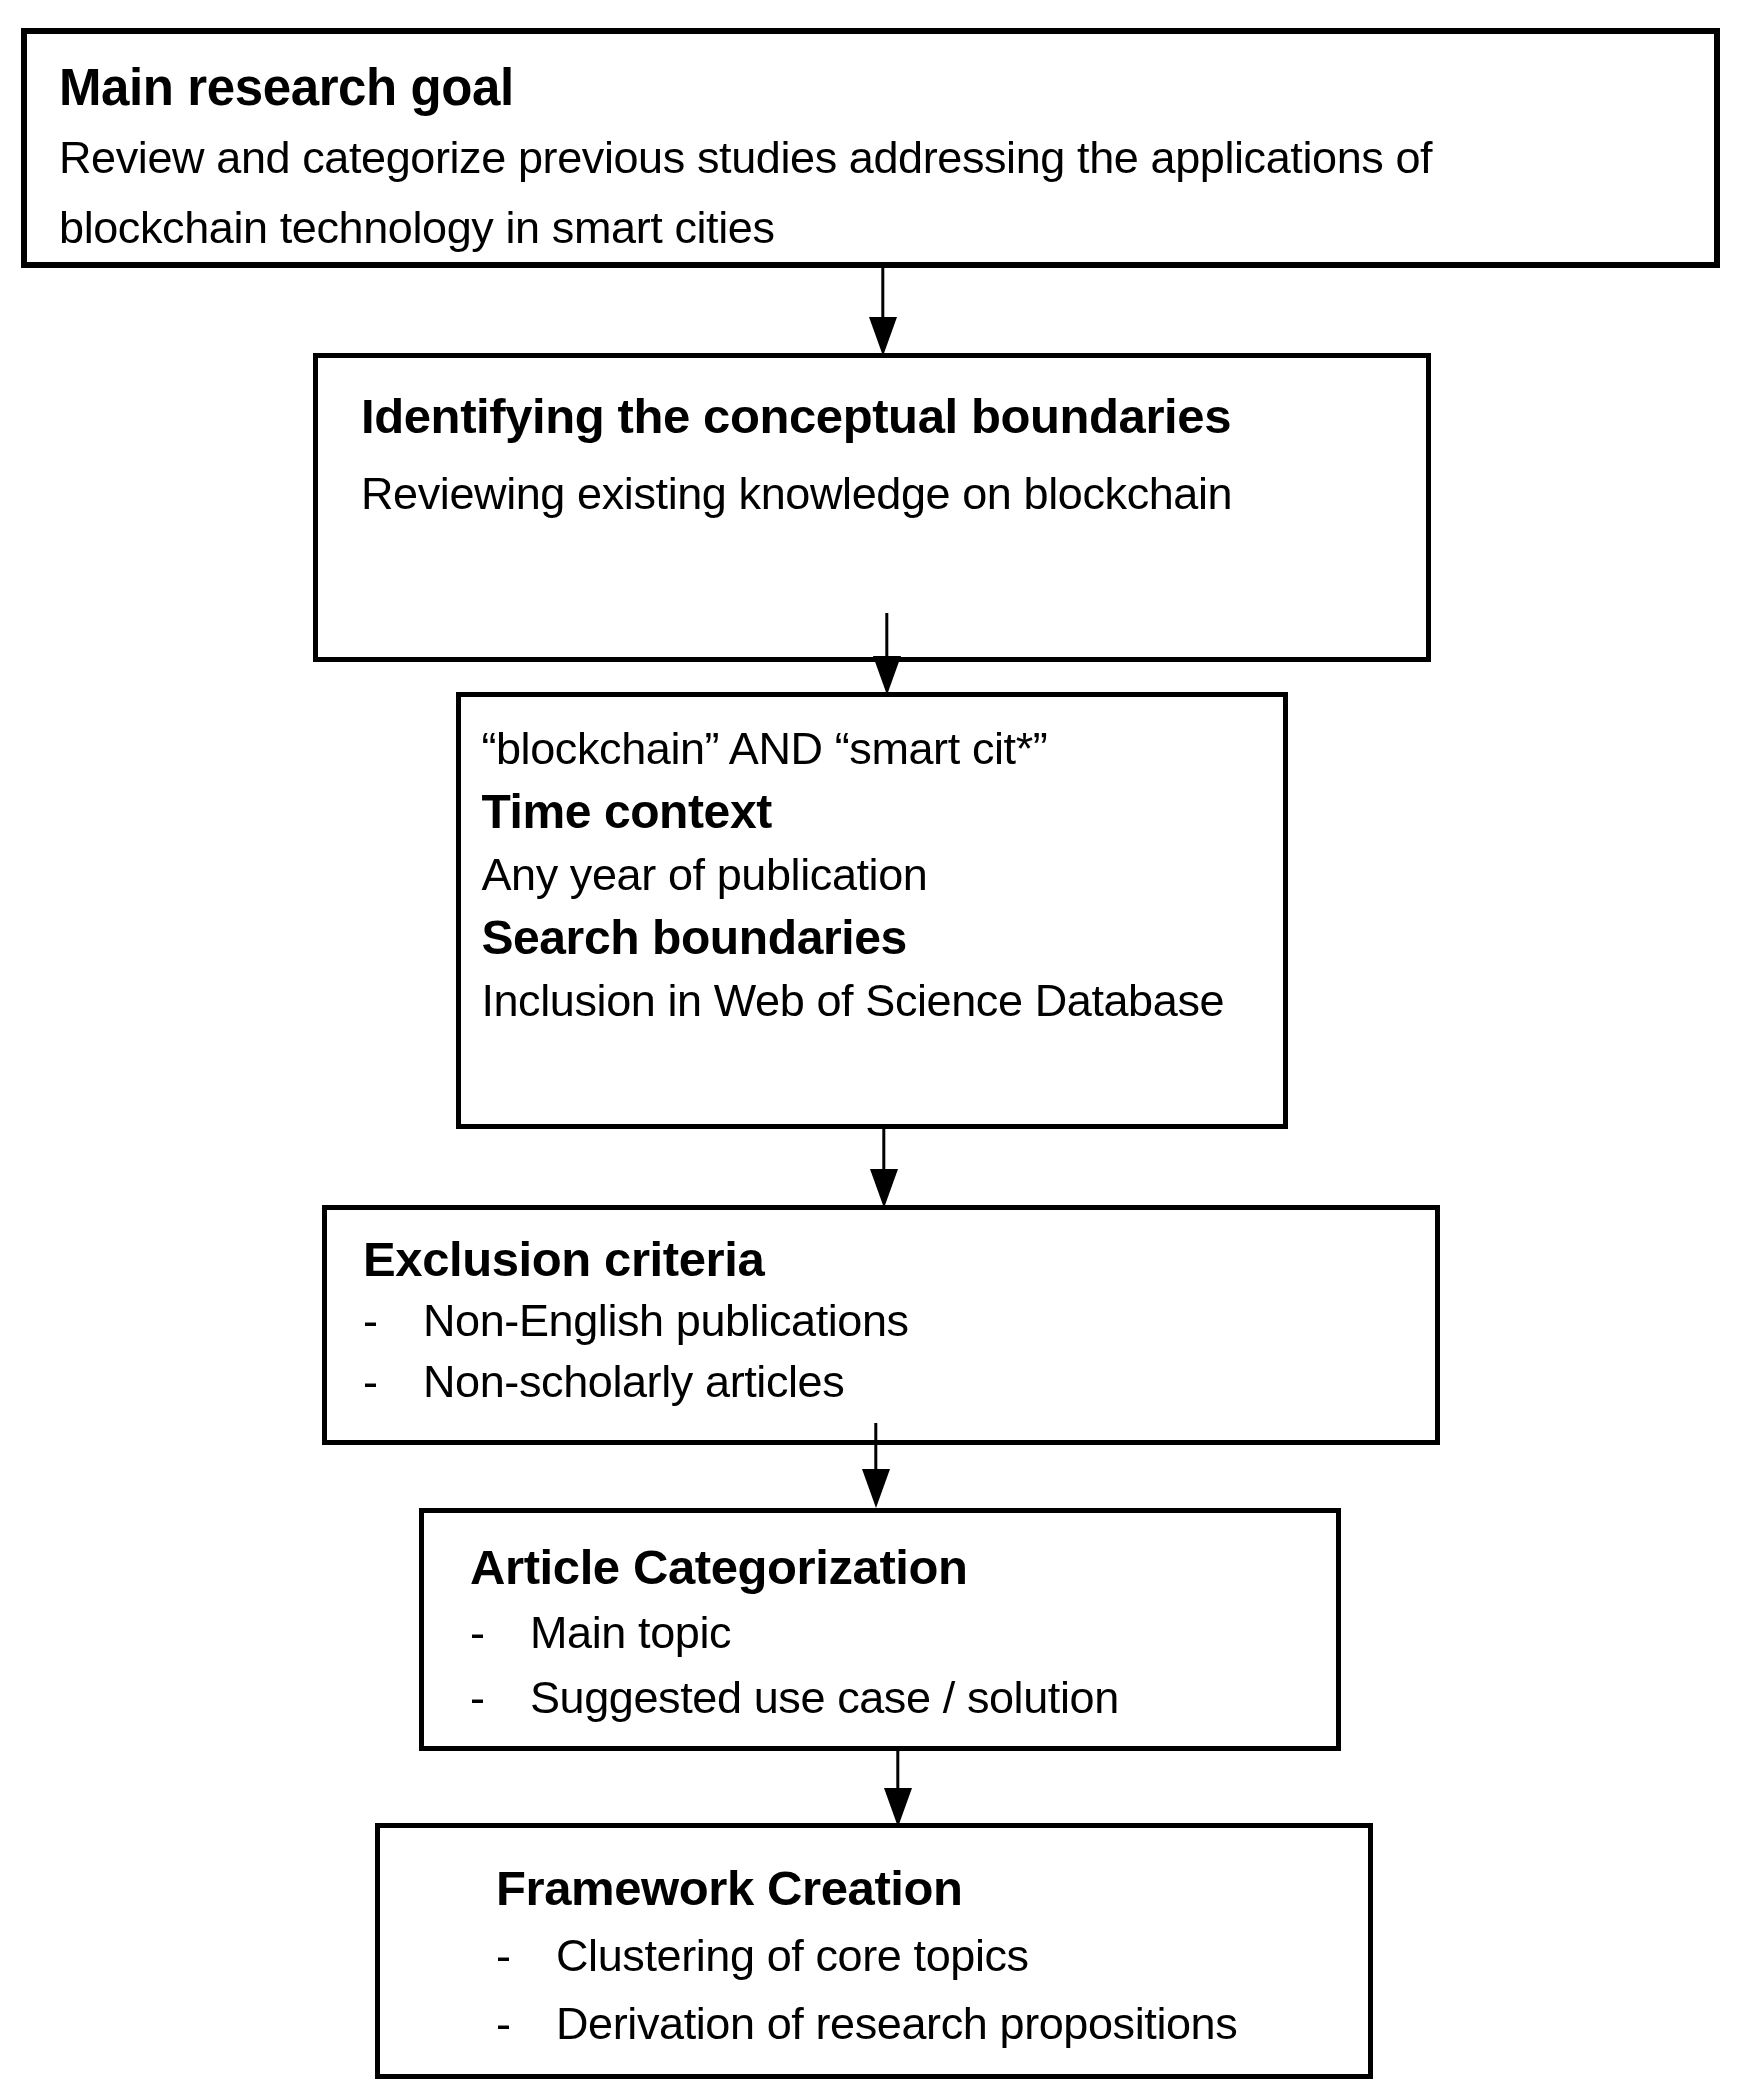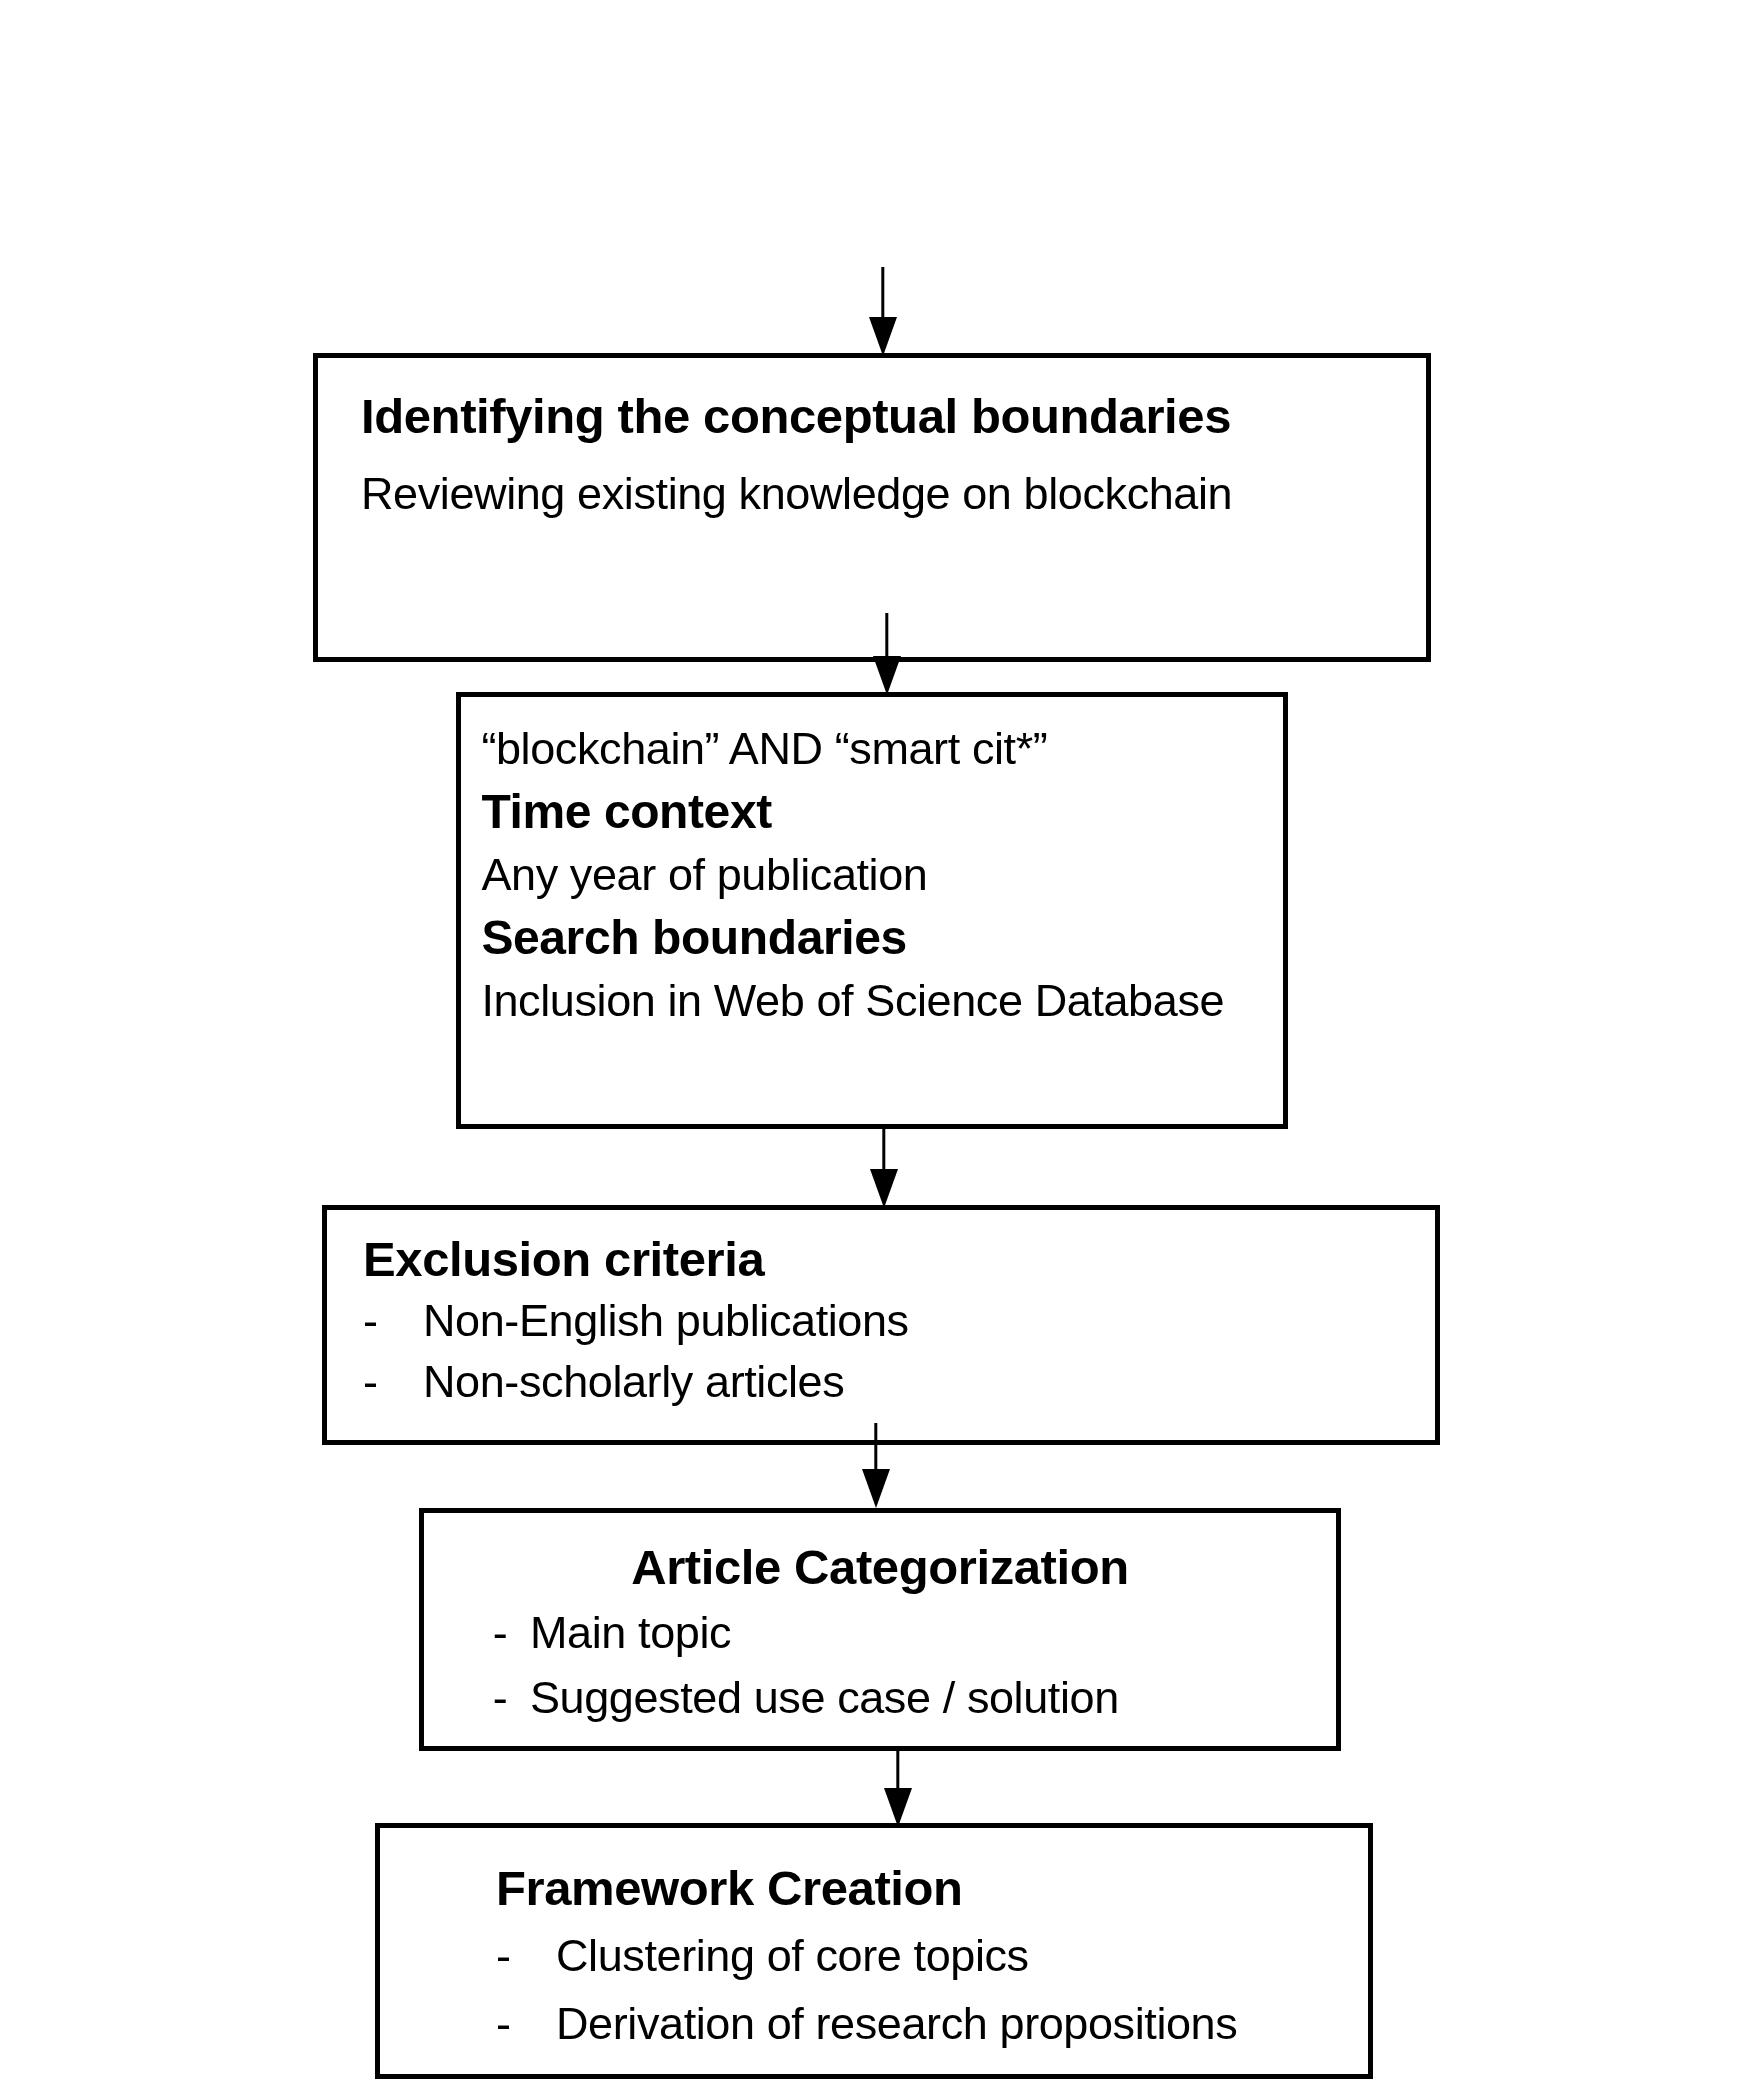--- a/index.html
+++ b/index.html
@@ -48,21 +48,21 @@
   .b2 .title, .b2 .bodyline { line-height: 77px; }
 
   .b3 { left: 456px; top: 692px;  width: 832px;  height: 437px; padding: 20.4px 20.4px; }
   .b3 .title, .b3 .secline { line-height: 63px; }
   .b3 .title { font-size: 48px; }
 
   .b4 { left: 322px; top: 1205px; width: 1118px; height: 240px; padding: 19px 36px; }
   .b4 .title, .b4 .bullet-row { line-height: 61px; }
 
   .b5 { left: 419px; top: 1508px; width: 922px; height: 243px; padding: 22px 46px; }
-  .b5 .title, .b5 .bullet-row { line-height: 65px; text-align: center; }
+  .b5 .title, .b5 .bullet-row { line-height: 65px; }
 
   .b6 { left: 375px; top: 1823px; width: 998px; height: 256px; padding: 25.6px 34px 25.6px 116px; }
   .b6 .title, .b6 .bullet-row { line-height: 68px; }
 
   
   .arrow { position: absolute; width: 31px; }
   .arrow .line {
     position: absolute;
     left: 50%;
     top: 0;
@@ -86,20 +86,25 @@
   .a2 { left: 871px; top: 613px;  height: 82px;  }
   .a3 { left: 868px; top: 1126px; height: 82px;  }
   .a4 { left: 860px; top: 1423px; height: 85px; }
   .a5 { left: 882px; top: 1748px; height: 79px;  }
 </style>
 </head>
 <body>
 
 <div class="canvas">
 
+  <div class="box b1">
+    <div class="title">Main research goal</div>
+    <div class="bodyline">Review and categorize previous studies addressing the applications of</div>
+    <div class="bodyline">blockchain technology in smart cities</div>
+  </div>
 
   <div class="arrow a1">
     <div class="line"></div>
     <div class="head"></div>
   </div>
 
   <div class="box b2">
     <div class="title">Identifying the conceptual boundaries</div>
     <div class="bodyline">Reviewing existing knowledge on blockchain</div>
   </div>

